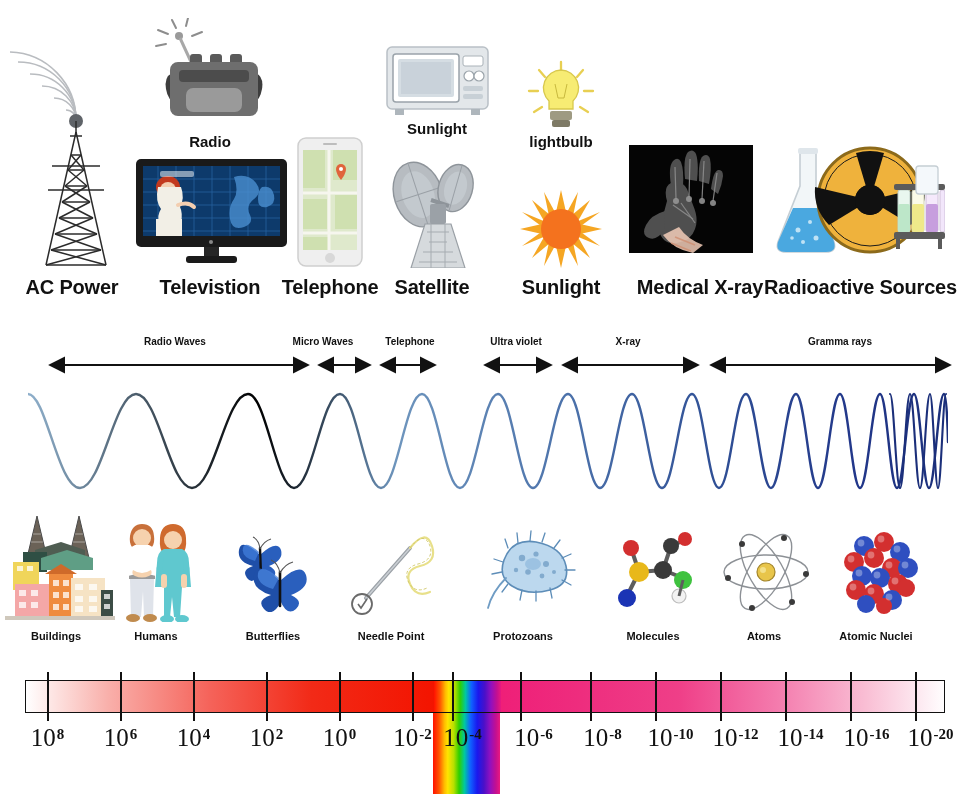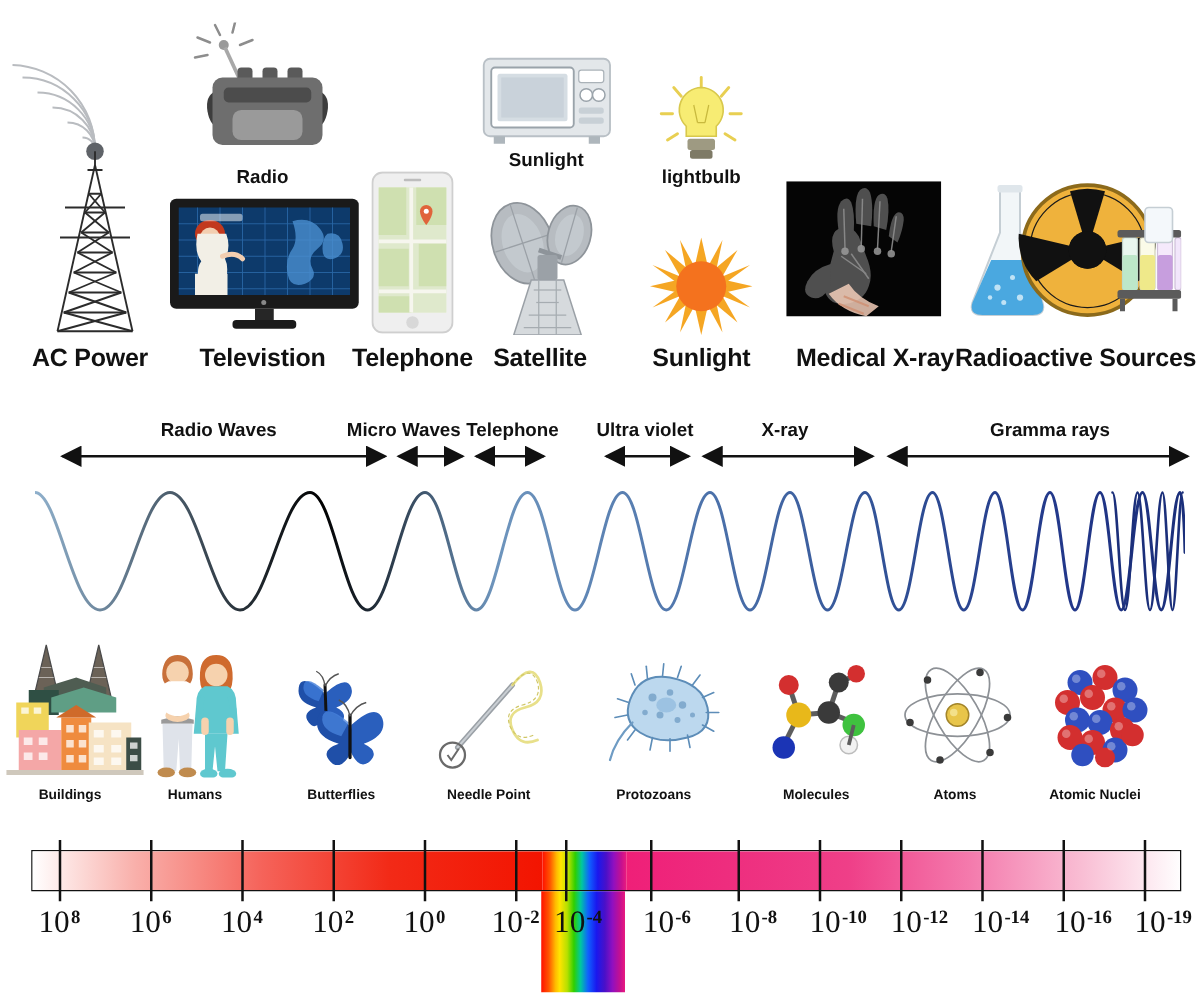--- a/index.html
+++ b/index.html
@@ -41,21 +41,21 @@
     font-size: 15px;
     font-weight: 600;
     color: #111;
     white-space: nowrap;
   }
 
   
   .band-label {
     position: absolute;
     text-align: center;
-    font-size: 15px;
+    font-size: 10px;
     font-weight: 600;
     color: #111;
     white-space: nowrap;
   }
 
   
   .obj-label {
     position: absolute;
     text-align: center;
     font-size: 11px;
@@ -762,16 +762,16 @@
     <div class="tick-label" style="left:266px;"><span>10</span><sup>2</sup></div>
     <div class="tick-label" style="left:339px;"><span>10</span><sup>0</sup></div>
     <div class="tick-label" style="left:412px;"><span>10</span><sup>-2</sup></div>
     <div class="tick-label" style="left:462px;"><span>10</span><sup>-4</sup></div>
     <div class="tick-label" style="left:533px;"><span>10</span><sup>-6</sup></div>
     <div class="tick-label" style="left:602px;"><span>10</span><sup>-8</sup></div>
     <div class="tick-label" style="left:670px;"><span>10</span><sup>-10</sup></div>
     <div class="tick-label" style="left:735px;"><span>10</span><sup>-12</sup></div>
     <div class="tick-label" style="left:800px;"><span>10</span><sup>-14</sup></div>
     <div class="tick-label" style="left:866px;"><span>10</span><sup>-16</sup></div>
-    <div class="tick-label" style="left:930px;"><span>10</span><sup>-19</sup></div>
+    <div class="tick-label" style="left:930px;"><span>10</span><sup>-20</sup></div>
   </div>
 
 </div>
 
 </body></html>

